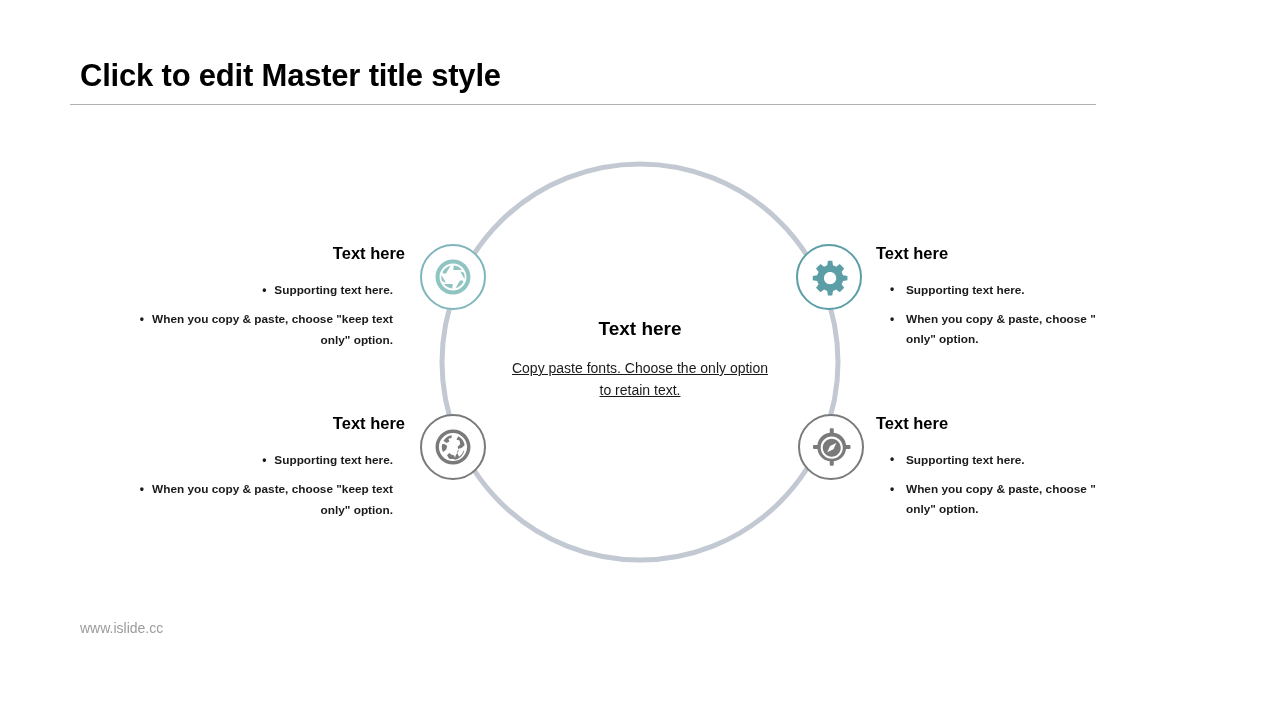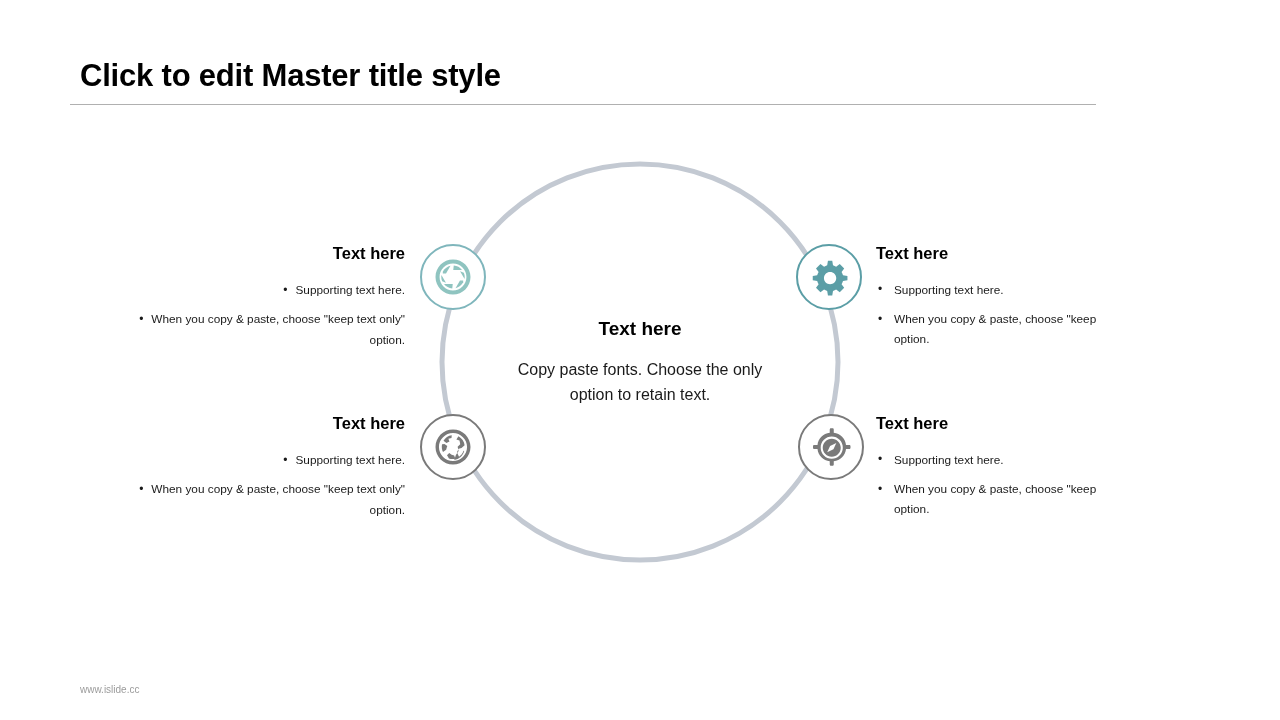--- a/index.html
+++ b/index.html
@@ -65,23 +65,24 @@
     width: 270px;
     text-align: center;
   }
   #center-title {
     font-size: 19px;
     font-weight: bold;
     color: #000000;
     margin-bottom: 18px;
   }
   #center-body {
-    font-size: 16px;
+    font-size: 14px;
     color: #1a1a1a;
     line-height: 1.55;
+    text-decoration: underline;
   }
 
   
   .icon-badge {
     position: absolute;
     width: 66px;
     height: 66px;
     border-radius: 50%;
     background: #ffffff;
     box-sizing: border-box;
@@ -112,22 +113,23 @@
 
   .tb-heading {
     font-size: 16.5px;
     font-weight: bold;
     color: #000000;
     margin-bottom: 16px;
     line-height: 1.2;
   }
   .tb-list {
     list-style: none;
-    margin: 0;
+    margin: 12px;
     padding: 0;
+    font-weight: bold;
   }
   .tb-list li {
     font-size: 11.8px;
     color: #1a1a1a;
     line-height: 1.72;
     margin-bottom: 9px;
     position: relative;
   }
   .tb-right .tb-list li {
     padding-left: 18px;
@@ -147,22 +149,22 @@
     display: inline;
     margin-right: 8px;
     font-size: 12px;
     color: #1a1a1a;
   }
 
   
   #footer-url {
     position: absolute;
     left: 80px;
-    top: 684px;
-    font-size: 10px;
+    top: 620px;
+    font-size: 14px;
     color: #9b9b9b;
   }
   #footer-page {
     position: absolute;
     left: 1214px;
     top: 658px;
     font-size: 11.5px;
     color: #9b9b9b;
     width: 40px;
     text-align: left;

